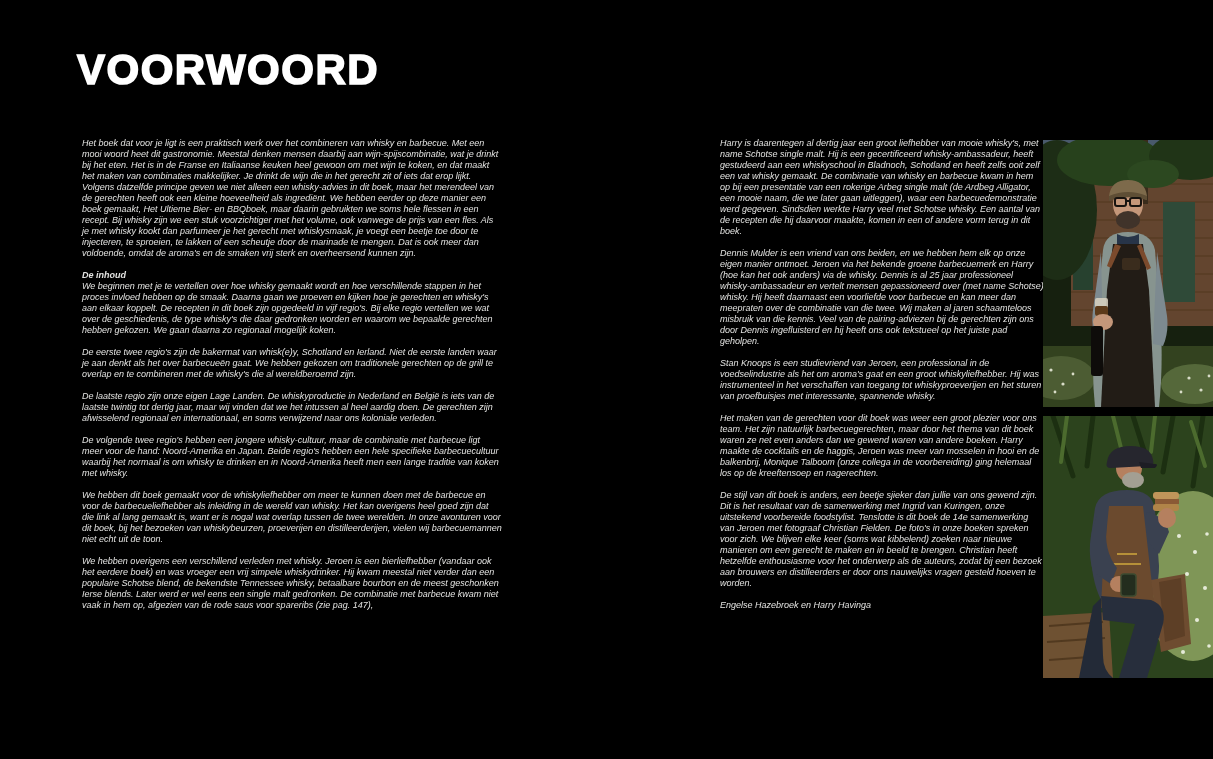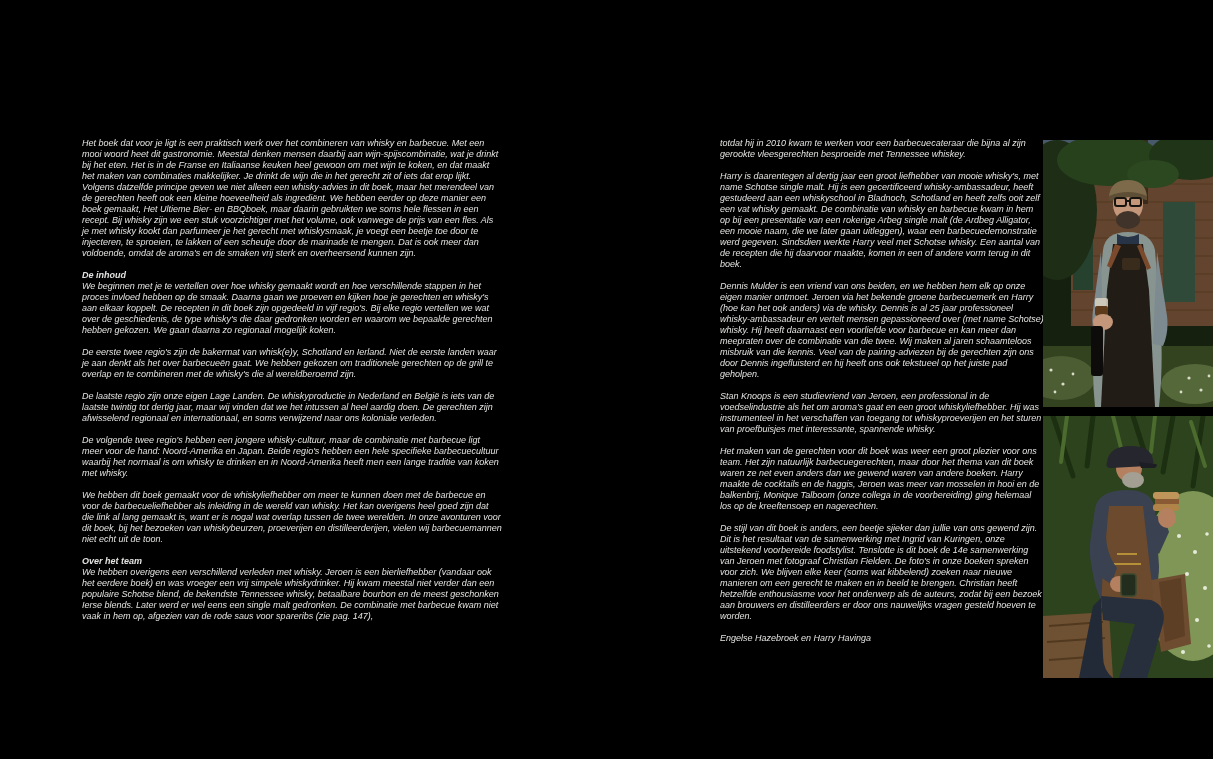--- a/index.html
+++ b/index.html
@@ -32,35 +32,34 @@
   }
   .photo-top    { top:140px; height:267px; }
   .photo-bottom { top:416px; height:262px; }
   figure.photo svg { display:block; width:100%; height:100%; }
 </style>
 </head>
 <body>
 
 <div class="page">
 
+  <h1 class="title">VOORWOORD</h1>
 
   <div class="col col-left">
     <p>Het boek dat voor je ligt is een praktisch werk over het combineren van whisky en barbecue. Met een mooi woord heet dit gastronomie. Meestal denken mensen daarbij aan wijn-spijscombinatie, wat je drinkt bij het eten. Het is in de Franse en Italiaanse keuken heel gewoon om met wijn te koken, en dat maakt het maken van combinaties makkelijker. Je drinkt de wijn die in het gerecht zit of iets dat erop lijkt. Volgens datzelfde principe geven we niet alleen een whisky-advies in dit boek, maar het merendeel van de gerechten heeft ook een kleine hoeveelheid als ingrediënt. We hebben eerder op deze manier een boek gemaakt, Het Ultieme Bier- en BBQboek, maar daarin gebruikten we soms hele flessen in een recept. Bij whisky zijn we een stuk voorzichtiger met het volume, ook vanwege de prijs van een fles. Als je met whisky kookt dan parfumeer je het gerecht met whiskysmaak, je voegt een beetje toe door te injecteren, te sproeien, te lakken of een scheutje door de marinade te mengen. Dat is ook meer dan voldoende, omdat de aroma's en de smaken vrij sterk en overheersend kunnen zijn.</p>
     <p class="h">De inhoud</p>
     <p>We beginnen met je te vertellen over hoe whisky gemaakt wordt en hoe verschillende stappen in het proces invloed hebben op de smaak. Daarna gaan we proeven en kijken hoe je gerechten en whisky's aan elkaar koppelt. De recepten in dit boek zijn opgedeeld in vijf regio's. Bij elke regio vertellen we wat over de geschiedenis, de type whisky's die daar gedronken worden en waarom we bepaalde gerechten hebben gekozen. We gaan daarna zo regionaal mogelijk koken.</p>
     <p>De eerste twee regio's zijn de bakermat van whisk(e)y, Schotland en Ierland. Niet de eerste landen waar je aan denkt als het over barbecueën gaat. We hebben gekozen om traditionele gerechten op de grill te overlap en te combineren met de whisky's die al wereldberoemd zijn.</p>
     <p>De laatste regio zijn onze eigen Lage Landen. De whiskyproductie in Nederland en België is iets van de laatste twintig tot dertig jaar, maar wij vinden dat we het intussen al heel aardig doen. De gerechten zijn afwisselend regionaal en internationaal, en soms verwijzend naar ons koloniale verleden.</p>
     <p>De volgende twee regio's hebben een jongere whisky-cultuur, maar de combinatie met barbecue ligt meer voor de hand: Noord-Amerika en Japan. Beide regio's hebben een hele specifieke barbecuecultuur waarbij het normaal is om whisky te drinken en in Noord-Amerika heeft men een lange traditie van koken met whisky.</p>
     <p>We hebben dit boek gemaakt voor de whiskyliefhebber om meer te kunnen doen met de barbecue en voor de barbecueliefhebber als inleiding in de wereld van whisky. Het kan overigens heel goed zijn dat die link al lang gemaakt is, want er is nogal wat overlap tussen de twee werelden. In onze avonturen voor dit boek, bij het bezoeken van whiskybeurzen, proeverijen en distilleerderijen, vielen wij barbecuemannen niet echt uit de toon.</p>
-    <p class="h">Over het team</p>
     <p>We hebben overigens een verschillend verleden met whisky. Jeroen is een bierliefhebber (vandaar ook het eerdere boek) en was vroeger een vrij simpele whiskydrinker. Hij kwam meestal niet verder dan een populaire Schotse blend, de bekendste Tennessee whisky, betaalbare bourbon en de meest geschonken Ierse blends. Later werd er wel eens een single malt gedronken. De combinatie met barbecue kwam niet vaak in hem op, afgezien van de rode saus voor spareribs (zie pag. 147),</p>
   </div>
 
   <div class="col col-right">
-    <p>totdat hij in 2010 kwam te werken voor een barbecuecateraar die bijna al zijn gerookte vleesgerechten besproeide met Tennessee whiskey.</p>
     <p>Harry is daarentegen al dertig jaar een groot liefhebber van mooie whisky's, met name Schotse single malt. Hij is een gecertificeerd whisky-ambassadeur, heeft gestudeerd aan een whiskyschool in Bladnoch, Schotland en heeft zelfs ooit zelf een vat whisky gemaakt. De combinatie van whisky en barbecue kwam in hem op bij een presentatie van een rokerige Arbeg single malt (de Ardbeg Alligator, een mooie naam, die we later gaan uitleggen), waar een barbecuedemonstratie werd gegeven. Sindsdien werkte Harry veel met Schotse whisky. Een aantal van de recepten die hij daarvoor maakte, komen in een of andere vorm terug in dit boek.</p>
     <p>Dennis Mulder is een vriend van ons beiden, en we hebben hem elk op onze eigen manier ontmoet. Jeroen via het bekende groene barbecuemerk en Harry (hoe kan het ook anders) via de whisky. Dennis is al 25 jaar professioneel whisky-ambassadeur en vertelt mensen gepassioneerd over (met name Schotse) whisky. Hij heeft daarnaast een voorliefde voor barbecue en kan meer dan meepraten over de combinatie van die twee. Wij maken al jaren schaamteloos misbruik van die kennis. Veel van de pairing-adviezen bij de gerechten zijn ons door Dennis ingefluisterd en hij heeft ons ook tekstueel op het juiste pad geholpen.</p>
     <p>Stan Knoops is een studievriend van Jeroen, een professional in de voedselindustrie als het om aroma's gaat en een groot whiskyliefhebber. Hij was instrumenteel in het verschaffen van toegang tot whiskyproeverijen en het sturen van proefbuisjes met interessante, spannende whisky.</p>
     <p>Het maken van de gerechten voor dit boek was weer een groot plezier voor ons team. Het zijn natuurlijk barbecuegerechten, maar door het thema van dit boek waren ze net even anders dan we gewend waren van andere boeken. Harry maakte de cocktails en de haggis, Jeroen was meer van mosselen in hooi en de balkenbrij, Monique Talboom (onze collega in de voorbereiding) ging helemaal los op de kreeftensoep en nagerechten.</p>
     <p>De stijl van dit boek is anders, een beetje sjieker dan jullie van ons gewend zijn. Dit is het resultaat van de samenwerking met Ingrid van Kuringen, onze uitstekend voorbereide foodstylist. Tenslotte is dit boek de 14e samenwerking van Jeroen met fotograaf Christian Fielden. De foto's in onze boeken spreken voor zich. We blijven elke keer (soms wat kibbelend) zoeken naar nieuwe manieren om een gerecht te maken en in beeld te brengen. Christian heeft hetzelfde enthousiasme voor het onderwerp als de auteurs, zodat bij een bezoek aan brouwers en distilleerders er door ons nauwelijks vragen gesteld hoeven te worden.</p>
     <p class="signature">Engelse Hazebroek en Harry Havinga</p>
   </div>
 
   <figure class="photo photo-top" role="img" aria-label="Man met pet, bril, baard en donkere leren schort, met whiskyglas en fles, staand in een tuin voor een bakstenen muur">
     <svg viewBox="0 0 170 267" preserveAspectRatio="none">

